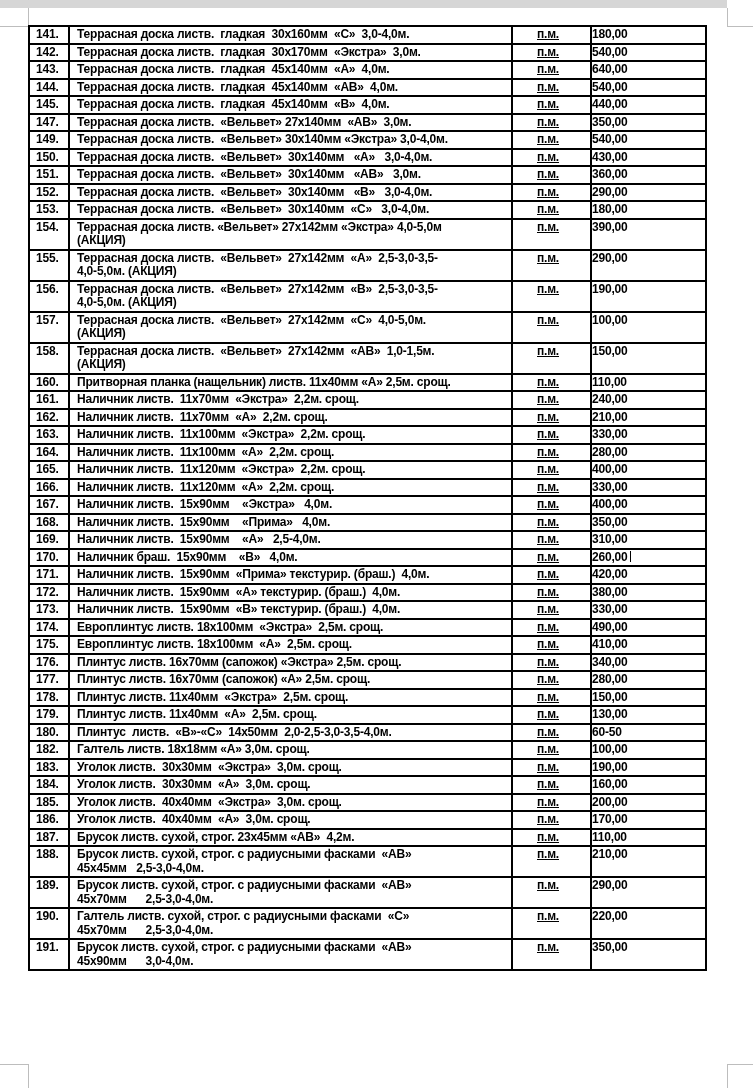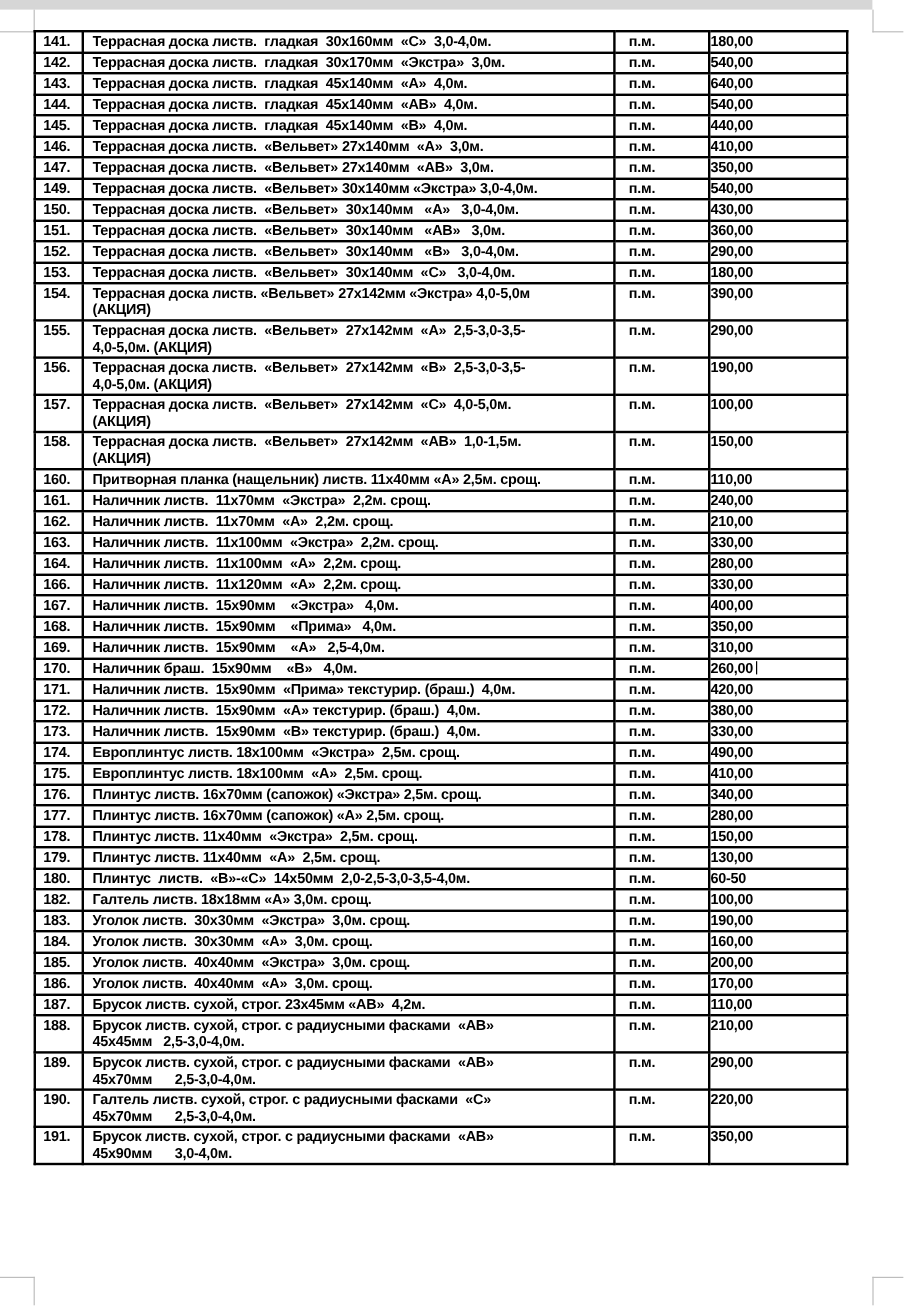--- a/index.html
+++ b/index.html
@@ -30,21 +30,21 @@
     font-weight:bold;
     font-size:12px;
     line-height:13.5px;
     letter-spacing:-0.2px;
     color:#000;
     white-space:pre;
     overflow:hidden;
   }
   td.c-num   { padding-left:6px;margin-top:25px; }
   td.c-desc  { padding-left:7px; padding-right:2px;margin-top:24px; }
-  td.c-unit  { padding-left:11px; }
+  td.c-unit  { padding-left:24px;text-decoration:underline; }
   td.c-price { text-align:left; padding-right:6px; }
   .line { display:block; white-space:pre; line-height:13.5px; overflow:hidden; }
   .caret {
     display:inline-block; width:1.5px; height:11px; background:#000;
     margin-left:2px; vertical-align:-1px;
   }
 </style>
 </head>
 <body>
 
@@ -86,26 +86,20 @@
     <td class="c-unit">п.м.</td>
     <td class="c-price">540,00</td>
   </tr>
       <tr>
     <td class="c-num">145.</td>
     <td class="c-desc"><span class="line">Террасная доска листв.  гладкая  45х140мм  «В»  4,0м.</span></td>
     <td class="c-unit">п.м.</td>
     <td class="c-price">440,00</td>
   </tr>
       <tr>
-    <td class="c-num">146.</td>
-    <td class="c-desc"><span class="line">Террасная доска листв.  «Вельвет» 27х140мм  «А»  3,0м.</span></td>
-    <td class="c-unit">п.м.</td>
-    <td class="c-price">410,00</td>
-  </tr>
-      <tr>
     <td class="c-num">147.</td>
     <td class="c-desc"><span class="line">Террасная доска листв.  «Вельвет» 27х140мм  «АВ»  3,0м.</span></td>
     <td class="c-unit">п.м.</td>
     <td class="c-price">350,00</td>
   </tr>
       <tr>
     <td class="c-num">149.</td>
     <td class="c-desc"><span class="line">Террасная доска листв.  «Вельвет» 30х140мм «Экстра» 3,0-4,0м.</span></td>
     <td class="c-unit">п.м.</td>
     <td class="c-price">540,00</td>
@@ -186,20 +180,26 @@
     <td class="c-num">163.</td>
     <td class="c-desc"><span class="line">Наличник листв.  11х100мм  «Экстра»  2,2м. срощ.</span></td>
     <td class="c-unit">п.м.</td>
     <td class="c-price">330,00</td>
   </tr>
       <tr>
     <td class="c-num">164.</td>
     <td class="c-desc"><span class="line">Наличник листв.  11х100мм  «А»  2,2м. срощ.</span></td>
     <td class="c-unit">п.м.</td>
     <td class="c-price">280,00</td>
+  </tr>
+      <tr>
+    <td class="c-num">165.</td>
+    <td class="c-desc"><span class="line">Наличник листв.  11х120мм  «Экстра»  2,2м. срощ.</span></td>
+    <td class="c-unit">п.м.</td>
+    <td class="c-price">400,00</td>
   </tr>
       <tr>
     <td class="c-num">166.</td>
     <td class="c-desc"><span class="line">Наличник листв.  11х120мм  «А»  2,2м. срощ.</span></td>
     <td class="c-unit">п.м.</td>
     <td class="c-price">330,00</td>
   </tr>
       <tr>
     <td class="c-num">167.</td>
     <td class="c-desc"><span class="line">Наличник листв.  15х90мм    «Экстра»   4,0м.</span></td>

